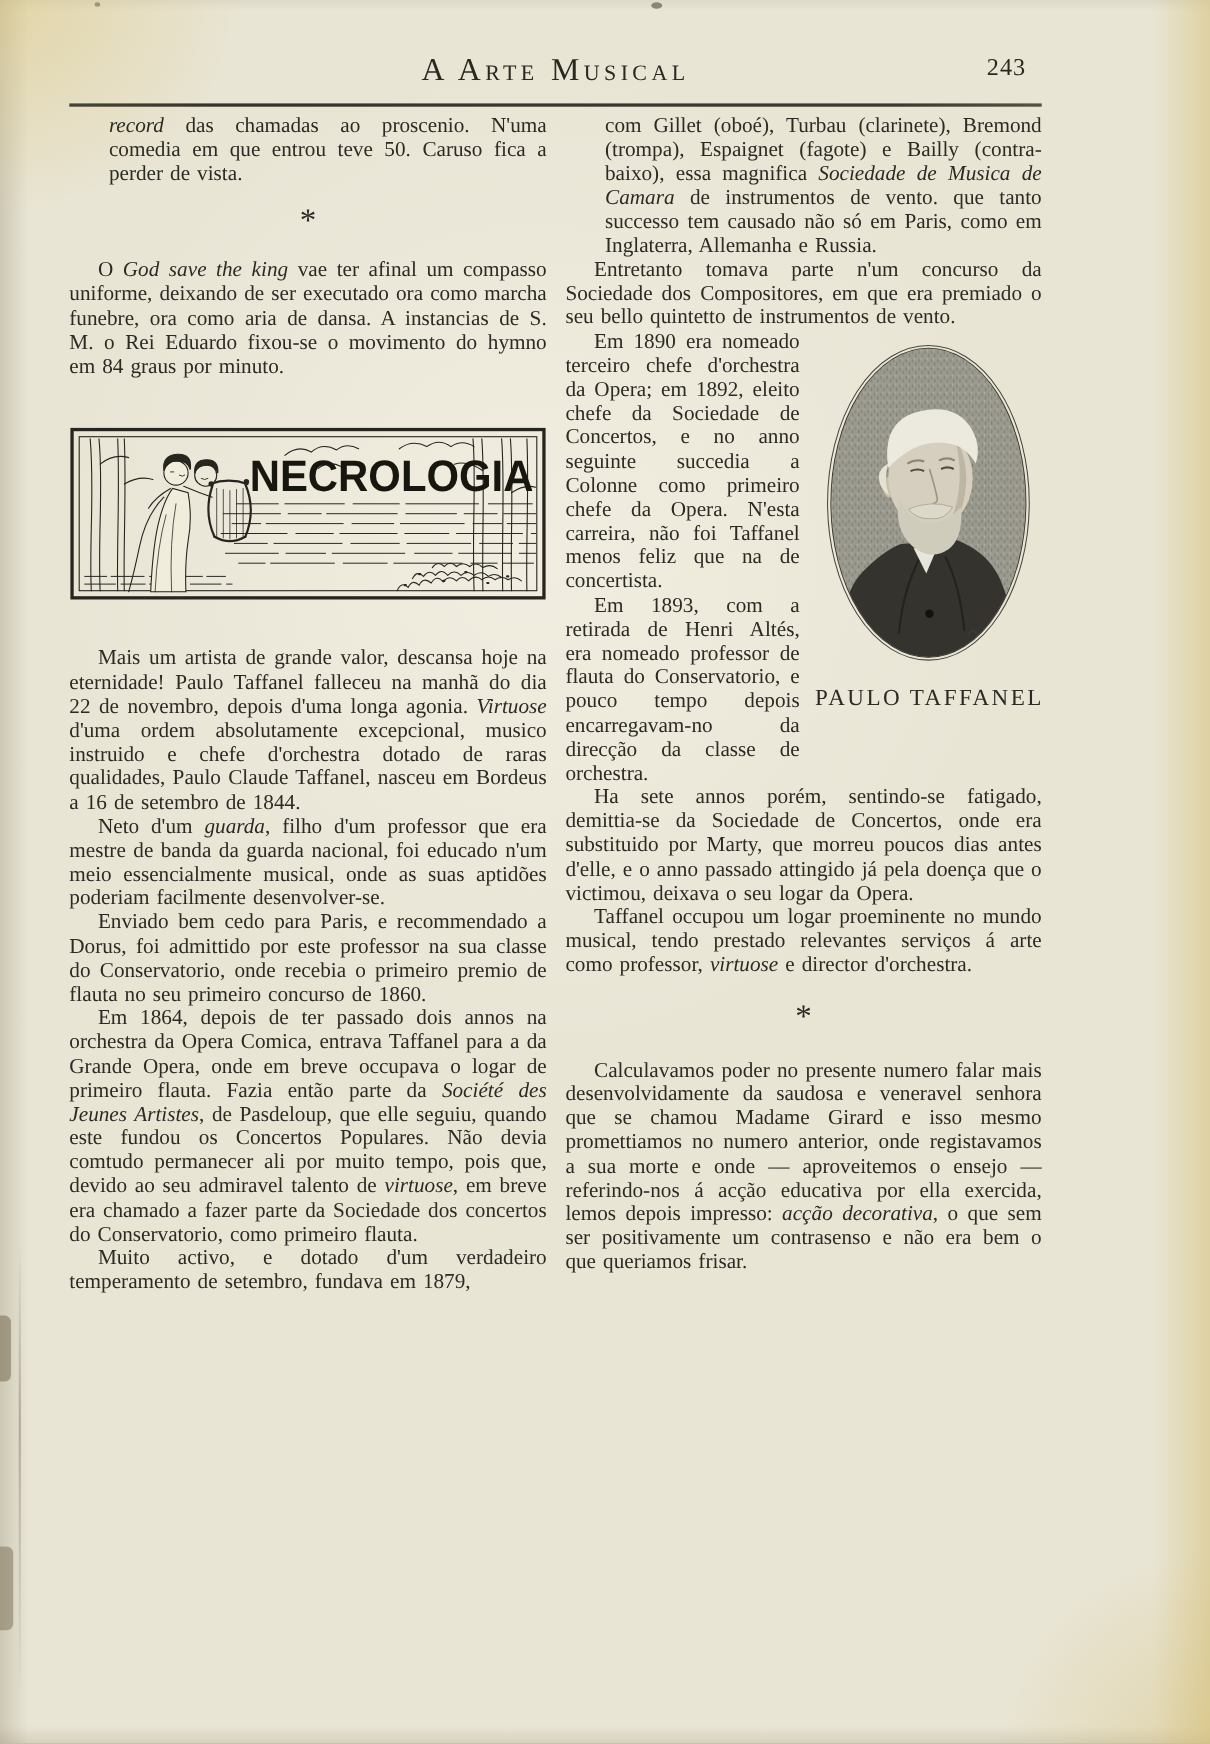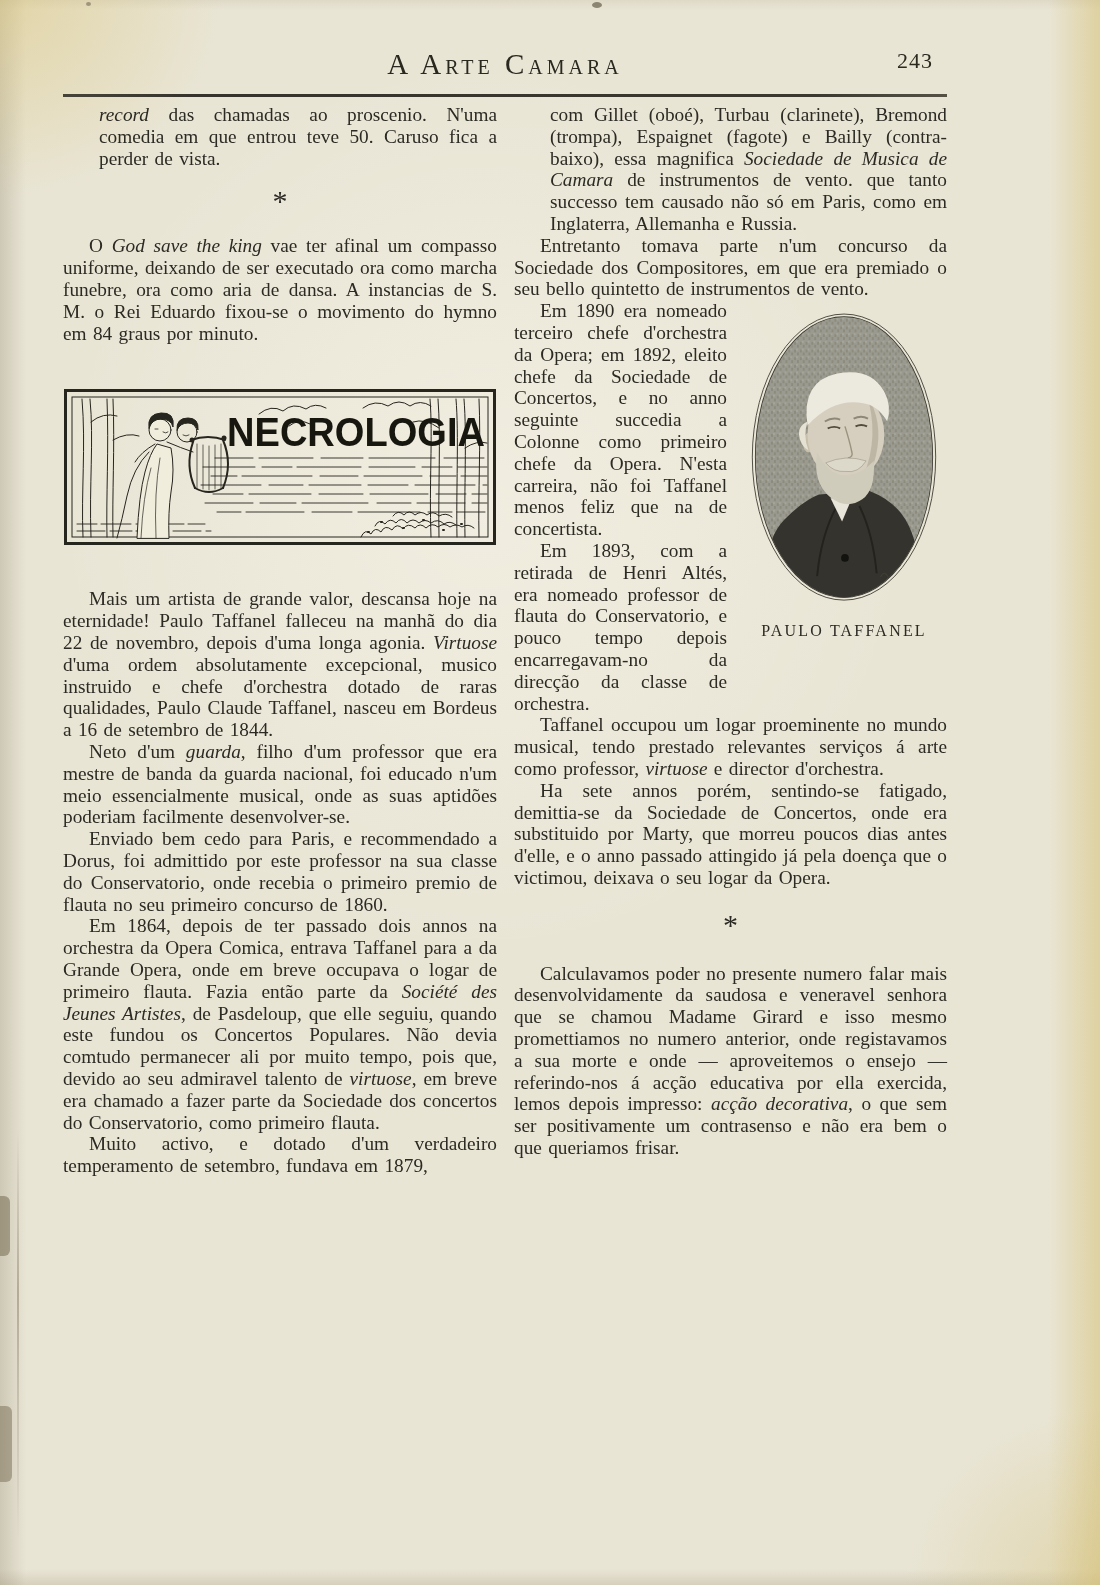--- a/index.html
+++ b/index.html
@@ -61,38 +61,38 @@
 
   .necrologia-banner{margin:44px 0 42px;width:434px;height:158px;}
   .necrologia-banner svg{display:block;}
 
   .portrait{
     float:right;width:206px;height:392px;
     margin:4px 0 0 14px;text-align:center;
   }
   .portrait svg{display:block;margin:6px auto 0;}
   .portrait figcaption{
-    margin-top:14px;font-size:16px;letter-spacing:2.2px;
+    margin-top:14px;font-size:21px;letter-spacing:2.2px;
     color:#2b2a23;white-space:nowrap;
   }
   figure{padding:0;}
 </style>
 </head>
 <body>
 
 <div class="page">
 
   <div class="bind-mark m1"></div>
   <div class="bind-mark m2"></div>
   <div class="crease"></div>
   <div class="speck s1"></div>
   <div class="speck s2"></div>
 
   <div class="masthead">
-    <div class="journal-title">A Arte Camara</div>
+    <div class="journal-title">A Arte Musical</div>
     <div class="page-number">243</div>
   </div>
   <div class="header-rule"></div>
 
   <div class="col col-left">
     <p class="noindent"><i>record</i> das chamadas ao proscenio. N'uma comedia em que entrou teve 50. Caruso fica a perder de vista.</p>
     <div class="separator sep-left">*</div>
     <p>O <i>God save the king</i> vae ter afinal um compasso uniforme, deixando de ser executado ora como marcha funebre, ora como aria de dansa. A instancias de S. M. o Rei Eduardo fixou-se o movimento do hymno em 84 graus por minuto.</p>
 
     <figure class="necrologia-banner">
@@ -208,19 +208,19 @@
           <path d="M72,148 q-5,32 14,47 q17,13 33,2 q14,-10 12,-40 q-14,15 -30,15 q-17,0 -29,-24 z" fill="#cfccbc"></path>
           <circle cx="101" cy="258" r="4" fill="#12120f"></circle>
           <path d="M138,278 q4,-8 8,0 q4,6 10,-2 m4,2 l7,-6" stroke="#3f3e36" stroke-width="1.2" fill="none"></path>
         </g>
       </svg>
       <figcaption>PAULO TAFFANEL</figcaption>
     </figure>
 
     <p>Em 1890 era nomeado terceiro chefe d'orchestra da Opera; em 1892, eleito chefe da Sociedade de Concertos, e no anno seguinte succedia a Colonne como primeiro chefe da Opera. N'esta carreira, não foi Taffanel menos feliz que na de concertista.</p>
     <p>Em 1893, com a retirada de Henri Altés, era nomeado professor de flauta do Conservatorio, e pouco tempo depois encarregavam-no da direcção da classe de orchestra.</p>
+    <p>Ha sete annos porém, sentindo-se fatigado, demittia-se da Sociedade de Concertos, onde era substituido por Marty, que morreu poucos dias antes d'elle, e o anno passado attingido já pela doença que o victimou, deixava o seu logar da Opera.</p>
     <p>Taffanel occupou um logar proeminente no mundo musical, tendo prestado relevantes serviços á arte como professor, <i>virtuose</i> e director d'orchestra.</p>
-    <p>Ha sete annos porém, sentindo-se fatigado, demittia-se da Sociedade de Concertos, onde era substituido por Marty, que morreu poucos dias antes d'elle, e o anno passado attingido já pela doença que o victimou, deixava o seu logar da Opera.</p>
     <div class="separator sep-right">*</div>
     <p>Calculavamos poder no presente numero falar mais desenvolvidamente da saudosa e veneravel senhora que se chamou Madame Girard e isso mesmo promettiamos no numero anterior, onde registavamos a sua morte e onde — aproveitemos o ensejo — referindo-nos á acção educativa por ella exercida, lemos depois impresso: <i>acção decorativa</i>, o que sem ser positivamente um contrasenso e não era bem o que queriamos frisar.</p>
   </div>
 
 </div>
 
 </body></html>

